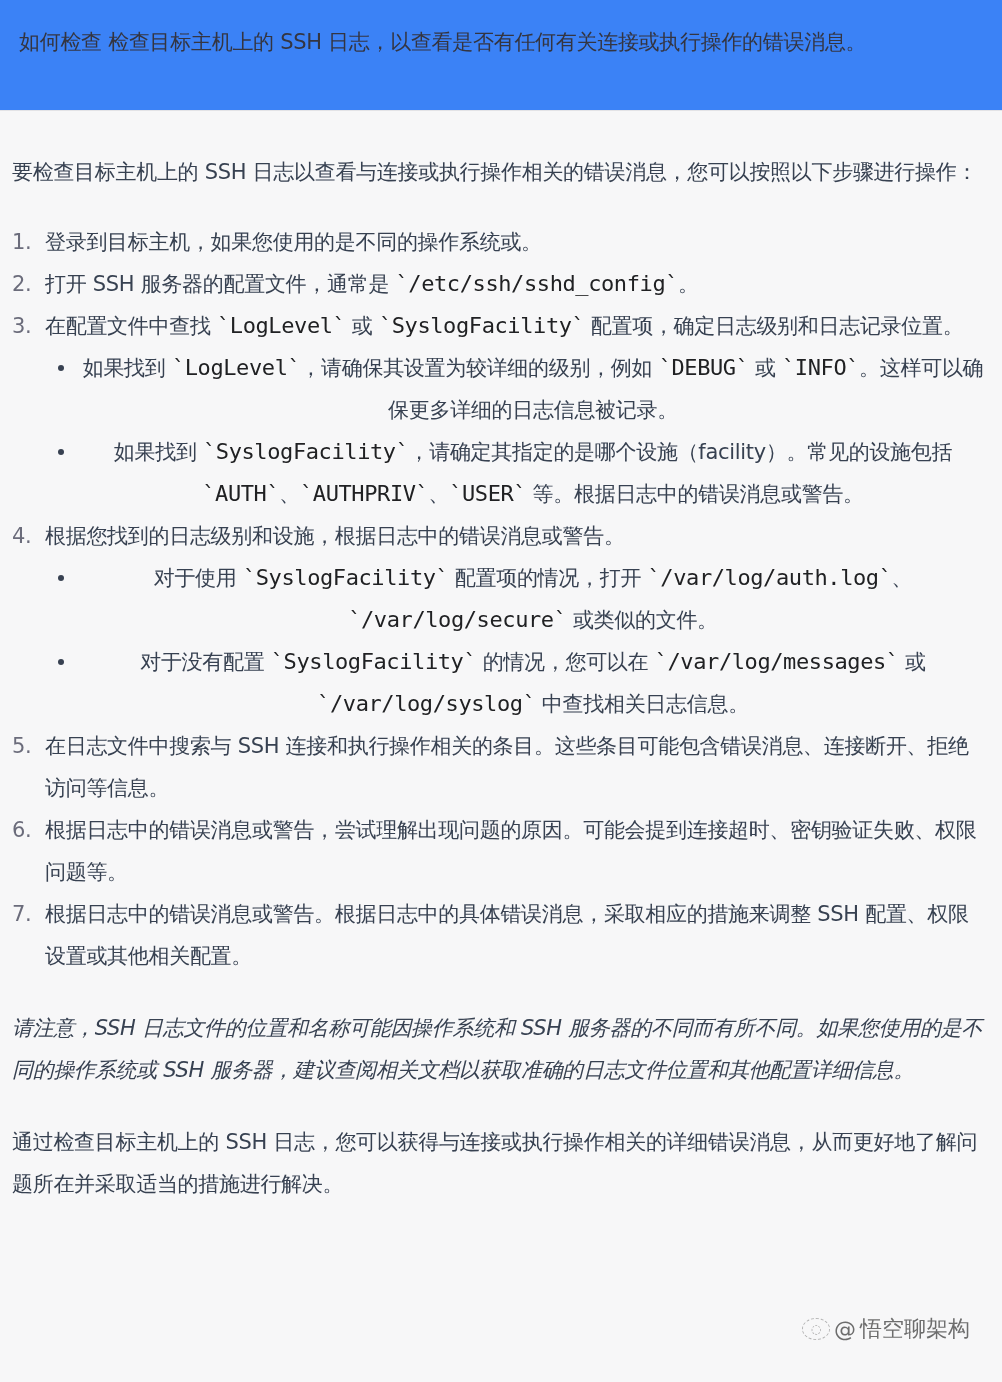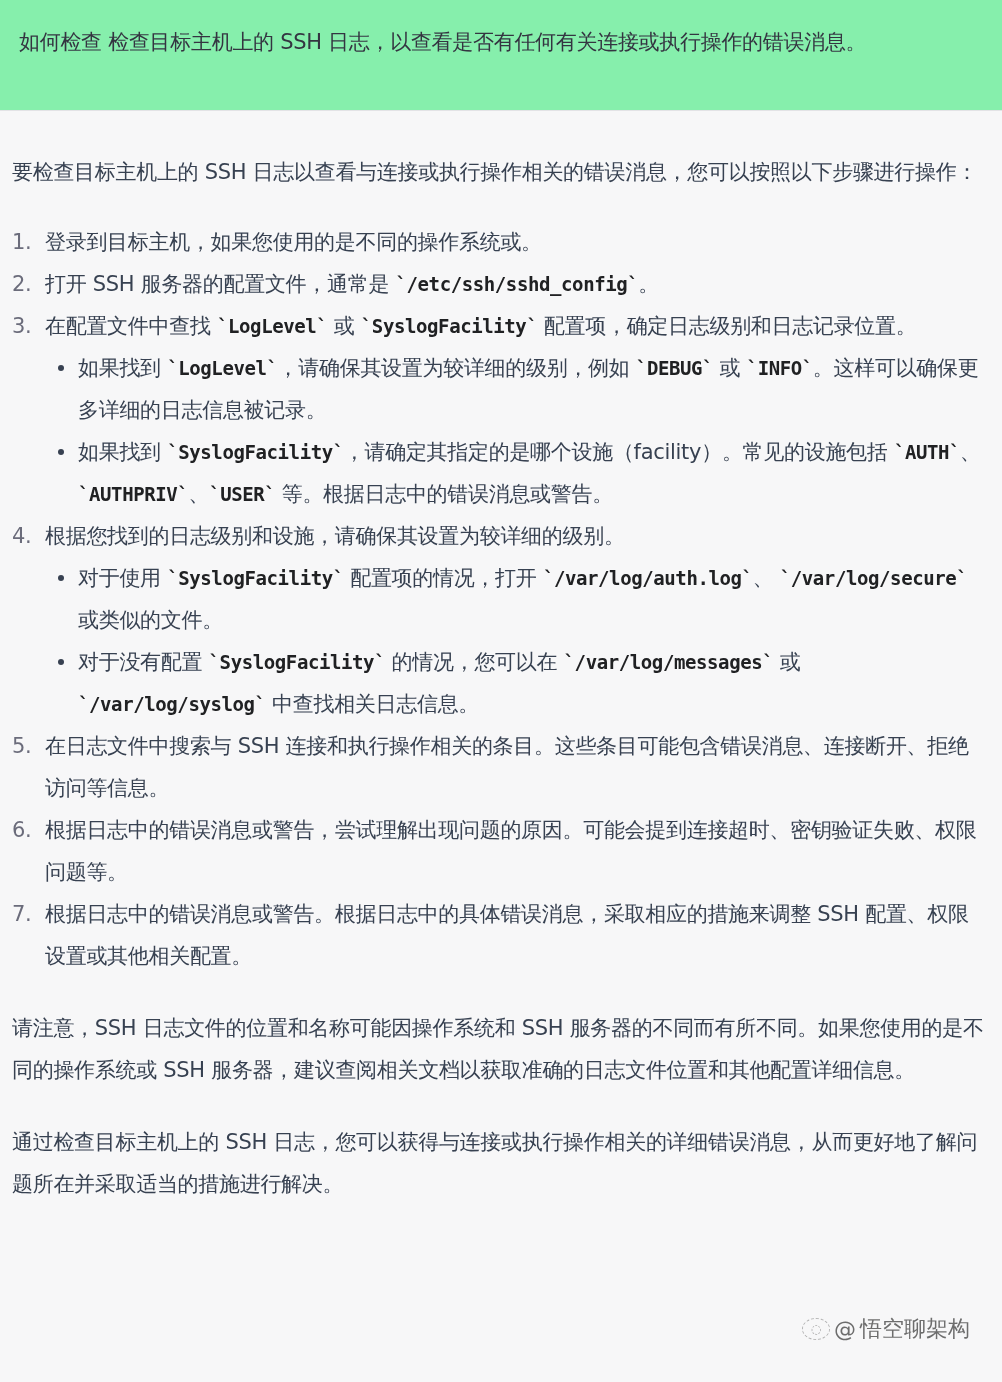--- a/index.html
+++ b/index.html
@@ -5,21 +5,21 @@
   html, body { margin: 0; padding: 0; }
   body {
     width: 1002px;
     height: 1382px;
     overflow: hidden;
     font-family: "DejaVu Sans", "Liberation Sans", sans-serif;
     color: #374151;
     background: #f7f7f8;
   }
   .question {
-    background: #86efac;
+    background: #3b82f6;
     height: 111px;
     border-bottom: 1px solid #e3e3e6;
     box-sizing: border-box;
     padding: 22px 19px 0 19px;
   }
   .question-text {
     font-size: 21px;
     line-height: 40px;
     letter-spacing: -0.3px;
     color: #343541;
@@ -53,42 +53,43 @@
   .step-num {
     position: absolute;
     left: 0;
     top: 0;
     color: #6b6c7b;
   }
   .sub {
     list-style: none;
     margin: 0;
     padding: 0;
+    text-align: center;
   }
   .sub-item {
     position: relative;
     padding-left: 33px;
   }
   .bullet {
     position: absolute;
     left: 13px;
     top: 18px;
     width: 6px;
     height: 6px;
     border-radius: 50%;
     background: #374151;
   }
   code {
     font-family: "DejaVu Sans Mono", "Liberation Mono", monospace;
-    font-weight: bold;
-    font-size: 19px;
+    font-weight: normal;
+    font-size: 22px;
     color: #202123;
     letter-spacing: -0.4px;
   }
-  .p-note { margin-top: 30px; }
+  .p-note { margin-top: 30px; font-style: italic; }
   .p-summary { margin-top: 30px; }
   .watermark {
     position: absolute;
     right: 32px;
     top: 1203px;
     font-size: 22px;
     color: #555;
     display: flex;
     align-items: center;
     gap: 4px;
@@ -114,21 +115,21 @@
 <div class="answer">
   <p class="para p-intro">要检查目标主机上的 SSH 日志以查看与连接或执行操作相关的错误消息，您可以按照以下步骤进行操作：</p>
 
   <ol class="steps" id="steps">
       <li class="step"><span class="step-num">1.</span><span><span>登录到目标主机，如果您使用的是不同的操作系统或。</span></span></li>
       <li class="step"><span class="step-num">2.</span><span><span>打开 SSH 服务器的配置文件，通常是 </span><code>`/etc/ssh/sshd_config`</code><span>。</span></span></li>
       <li class="step"><span class="step-num">3.</span><span><span>在配置文件中查找 </span><code>`LogLevel`</code><span> 或 </span><code>`SyslogFacility`</code><span> 配置项，确定日志级别和日志记录位置。</span></span><ul class="sub">
           <li class="sub-item"><span class="bullet"></span><span>如果找到 </span><code>`LogLevel`</code><span>，请确保其设置为较详细的级别，例如 </span><code>`DEBUG`</code><span> 或 </span><code>`INFO`</code><span>。这样可以确保更多详细的日志信息被记录。</span></li>
           <li class="sub-item"><span class="bullet"></span><span>如果找到 </span><code>`SyslogFacility`</code><span>，请确定其指定的是哪个设施（facility）。常见的设施包括 </span><code>`AUTH`</code><span>、</span><code>`AUTHPRIV`</code><span>、</span><code>`USER`</code><span> 等。根据日志中的错误消息或警告。</span></li>
         </ul></li>
-      <li class="step"><span class="step-num">4.</span><span><span>根据您找到的日志级别和设施，请确保其设置为较详细的级别。</span></span><ul class="sub">
+      <li class="step"><span class="step-num">4.</span><span><span>根据您找到的日志级别和设施，根据日志中的错误消息或警告。</span></span><ul class="sub">
           <li class="sub-item"><span class="bullet"></span><span>对于使用 </span><code>`SyslogFacility`</code><span> 配置项的情况，打开 </span><code>`/var/log/auth.log`</code><span>、 </span><code>`/var/log/secure`</code><span> 或类似的文件。</span></li>
           <li class="sub-item"><span class="bullet"></span><span>对于没有配置 </span><code>`SyslogFacility`</code><span> 的情况，您可以在 </span><code>`/var/log/messages`</code><span> 或 </span><code>`/var/log/syslog`</code><span> 中查找相关日志信息。</span></li>
         </ul></li>
       <li class="step"><span class="step-num">5.</span><span><span>在日志文件中搜索与 SSH 连接和执行操作相关的条目。这些条目可能包含错误消息、连接断开、拒绝访问等信息。</span></span></li>
       <li class="step"><span class="step-num">6.</span><span><span>根据日志中的错误消息或警告，尝试理解出现问题的原因。可能会提到连接超时、密钥验证失败、权限问题等。</span></span></li>
       <li class="step"><span class="step-num">7.</span><span><span>根据日志中的错误消息或警告。根据日志中的具体错误消息，采取相应的措施来调整 SSH 配置、权限设置或其他相关配置。</span></span></li>
     </ol>
 
   <p class="para p-note">请注意，SSH 日志文件的位置和名称可能因操作系统和 SSH 服务器的不同而有所不同。如果您使用的是不同的操作系统或 SSH 服务器，建议查阅相关文档以获取准确的日志文件位置和其他配置详细信息。</p>
   <p class="para p-summary">通过检查目标主机上的 SSH 日志，您可以获得与连接或执行操作相关的详细错误消息，从而更好地了解问题所在并采取适当的措施进行解决。</p>

